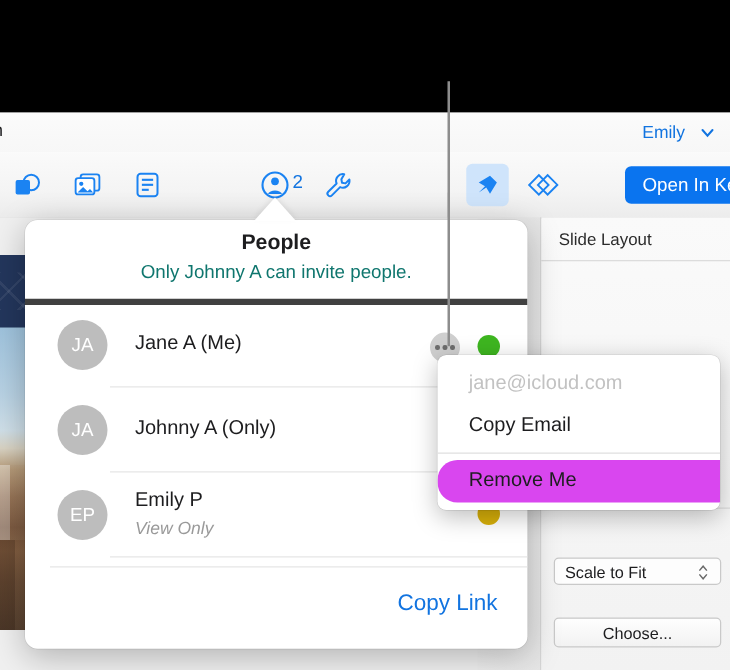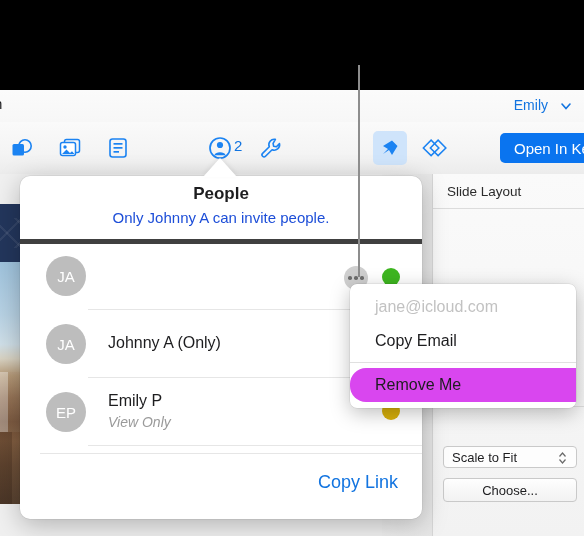--- a/index.html
+++ b/index.html
@@ -297,21 +297,21 @@
     font-size: 17px;
     font-weight: bold;
     color: #1d1d1f;
   }
   .pop-sub {
     position: absolute;
     left: 0; top: 33px;
     width: 402px;
     text-align: center;
     font-size: 15px;
-    color: #1d4ed8;
+    color: #0f766e;
   }
 
   .person-row {
     position: absolute;
     left: 0;
     width: 402px; height: 68px;
   }
   .person-row .rowline {
     position: absolute;
     left: 68px; bottom: 0;
@@ -507,36 +507,37 @@
       <div class="insp-field" style="top:272px;text-align:right;">
         <span class="fv">Scale to Fit</span>
         <span class="caret">
           <svg width="9" height="16" viewBox="0 0 9 16">
               <path d="M1.5 6.5 L4.5 3 L7.5 6.5" fill="none" stroke="#6a6a6a" stroke-width="1.2"></path>
               <path d="M1.5 9.5 L4.5 13 L7.5 9.5" fill="none" stroke="#6a6a6a" stroke-width="1.2"></path>
             </svg>
         </span>
       </div>
 
-      <div class="insp-btn" style="top:304px;">Choose...</div>
+      <div class="insp-btn" style="top:320px;">Choose...</div>
     </div>
 
   </div>
 
   <div class="pop-arrow"></div>
 
   <div class="popover">
 
     <div class="pop-head">
       <div class="pop-title">People</div>
       <div class="pop-sub">Only Johnny A can invite people.</div>
     </div>
 
     <div class="person-row" style="top:66px;">
       <div class="avatar">JA</div>
+      <div class="pname" style="top:24px;">Jane A (Me)</div>
       <div class="rowline"></div>
     </div>
 
     <div class="person-row" style="top:134px;">
       <div class="avatar">JA</div>
       <div class="pname" style="top:24px;">Johnny A (Only)</div>
       <div class="rowline"></div>
     </div>
 
     <div class="person-row" style="top:202px;">

